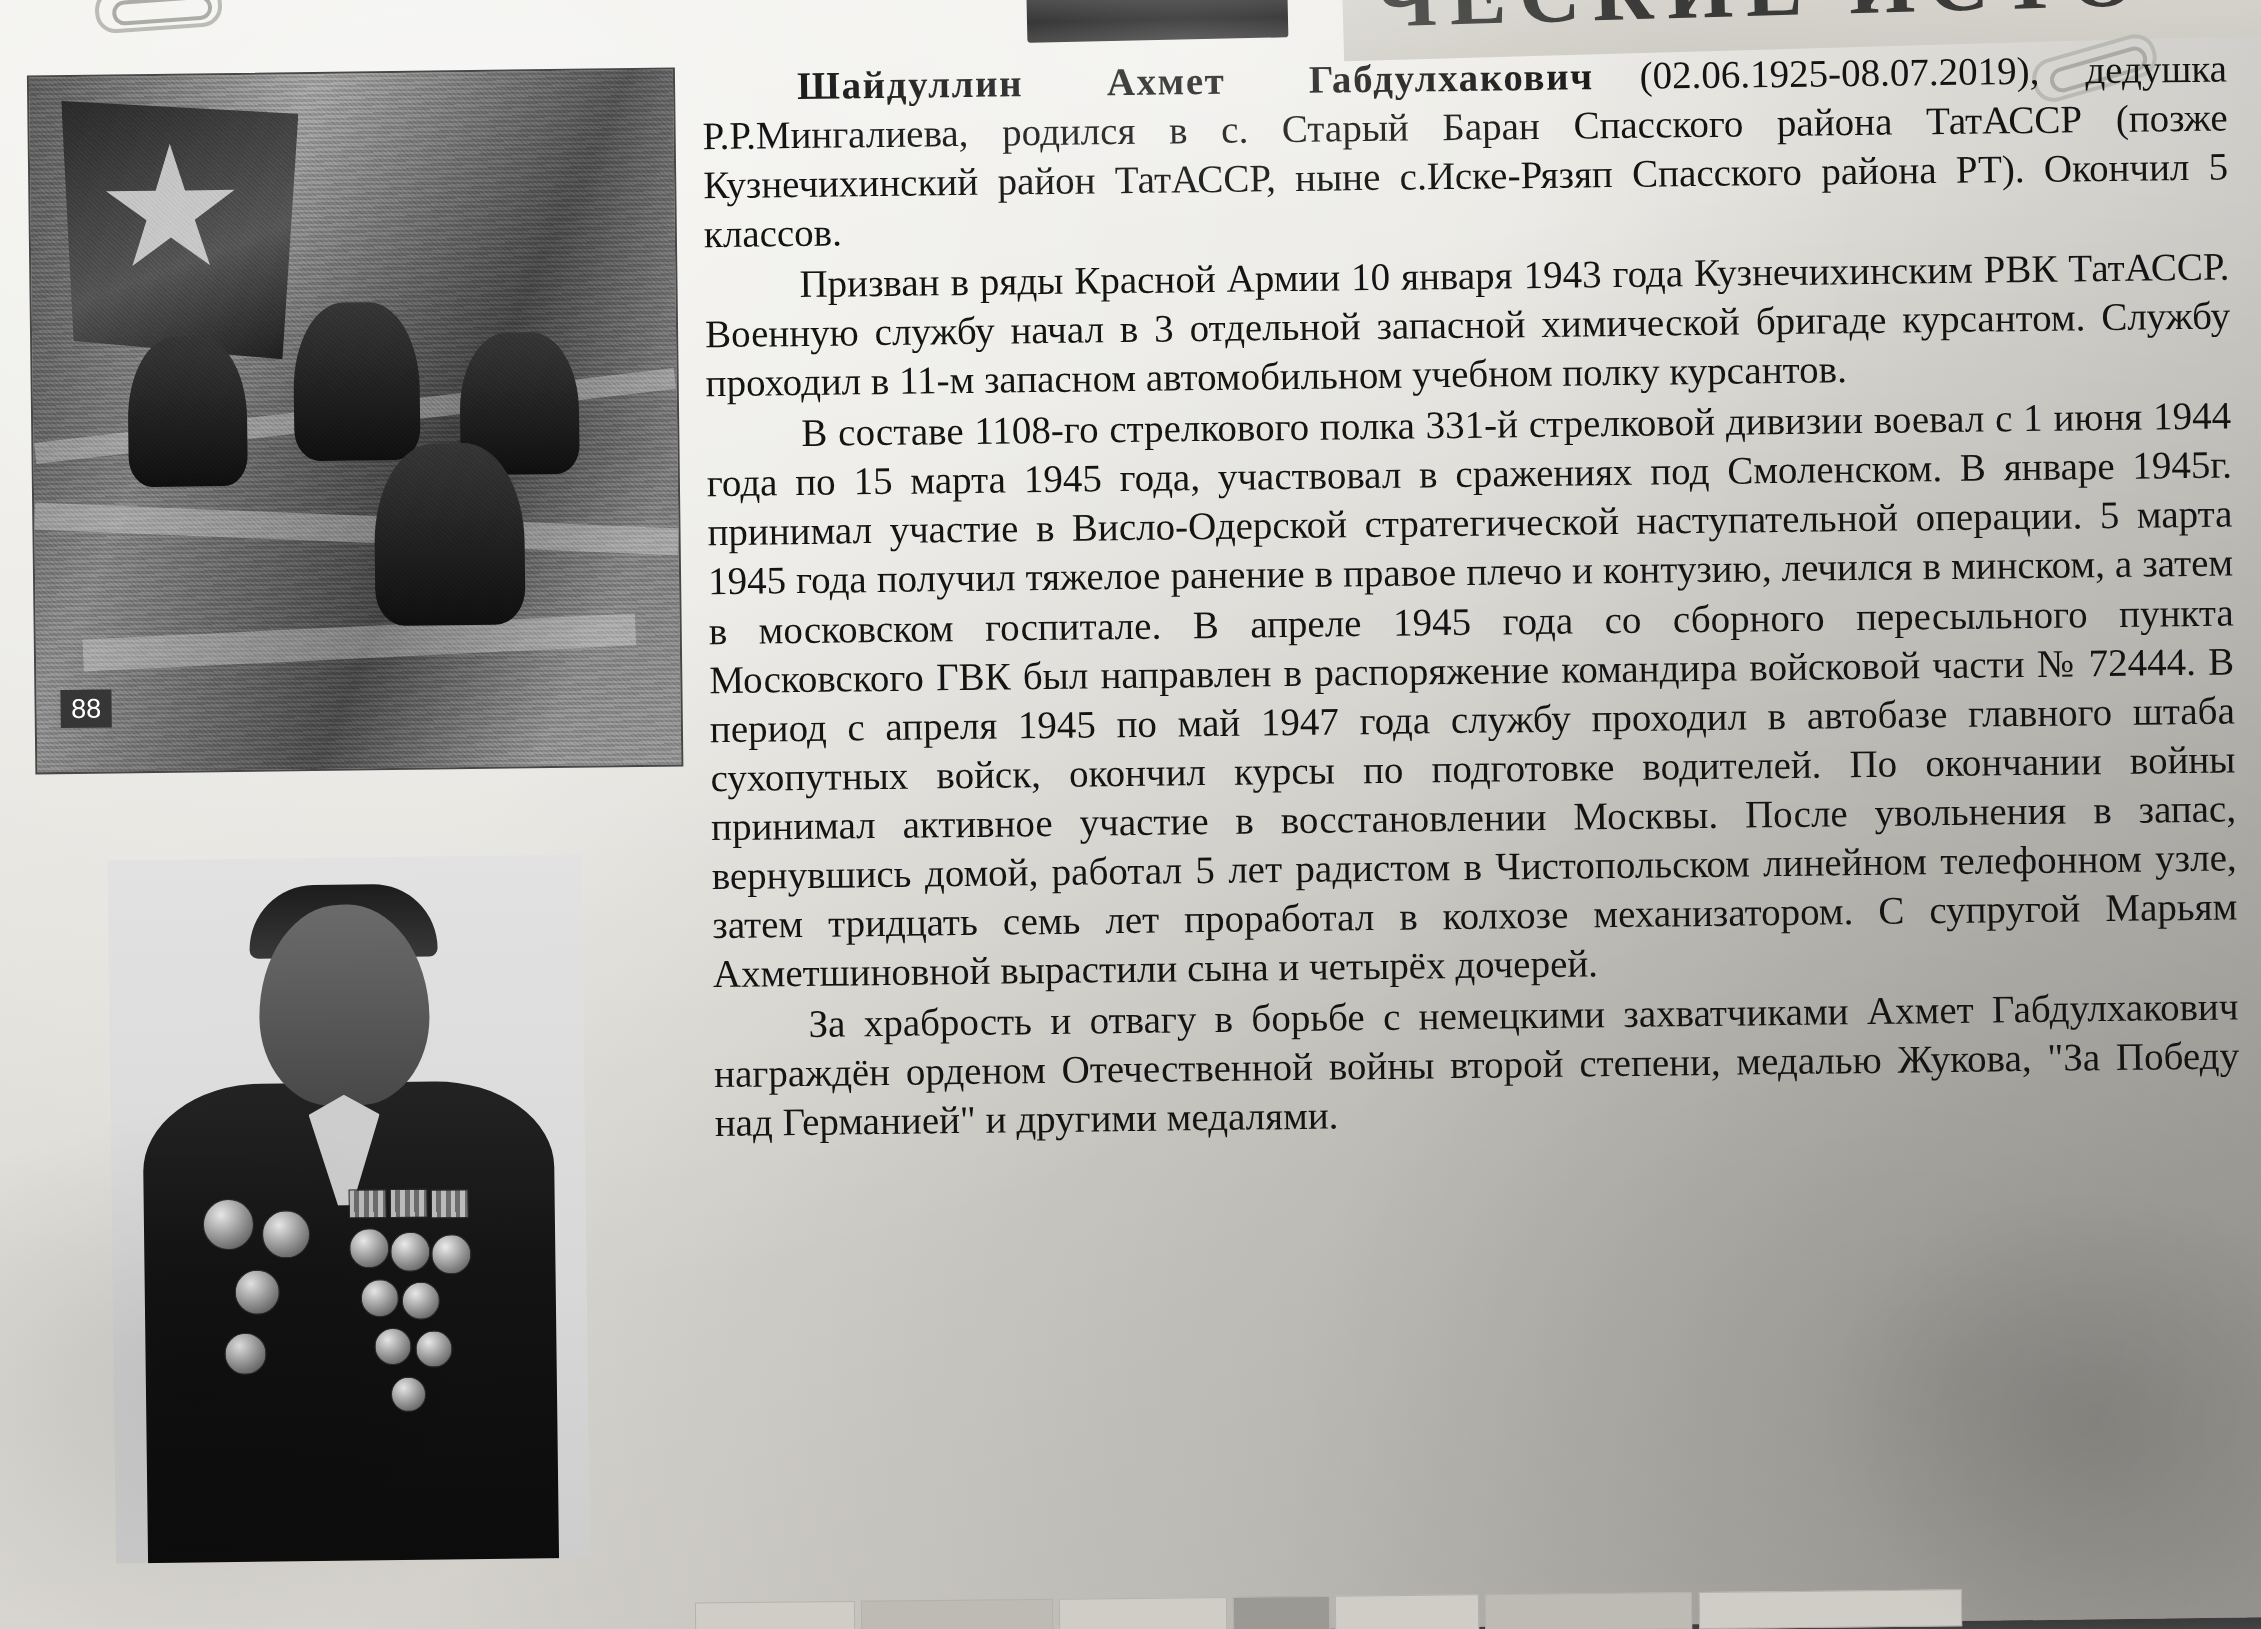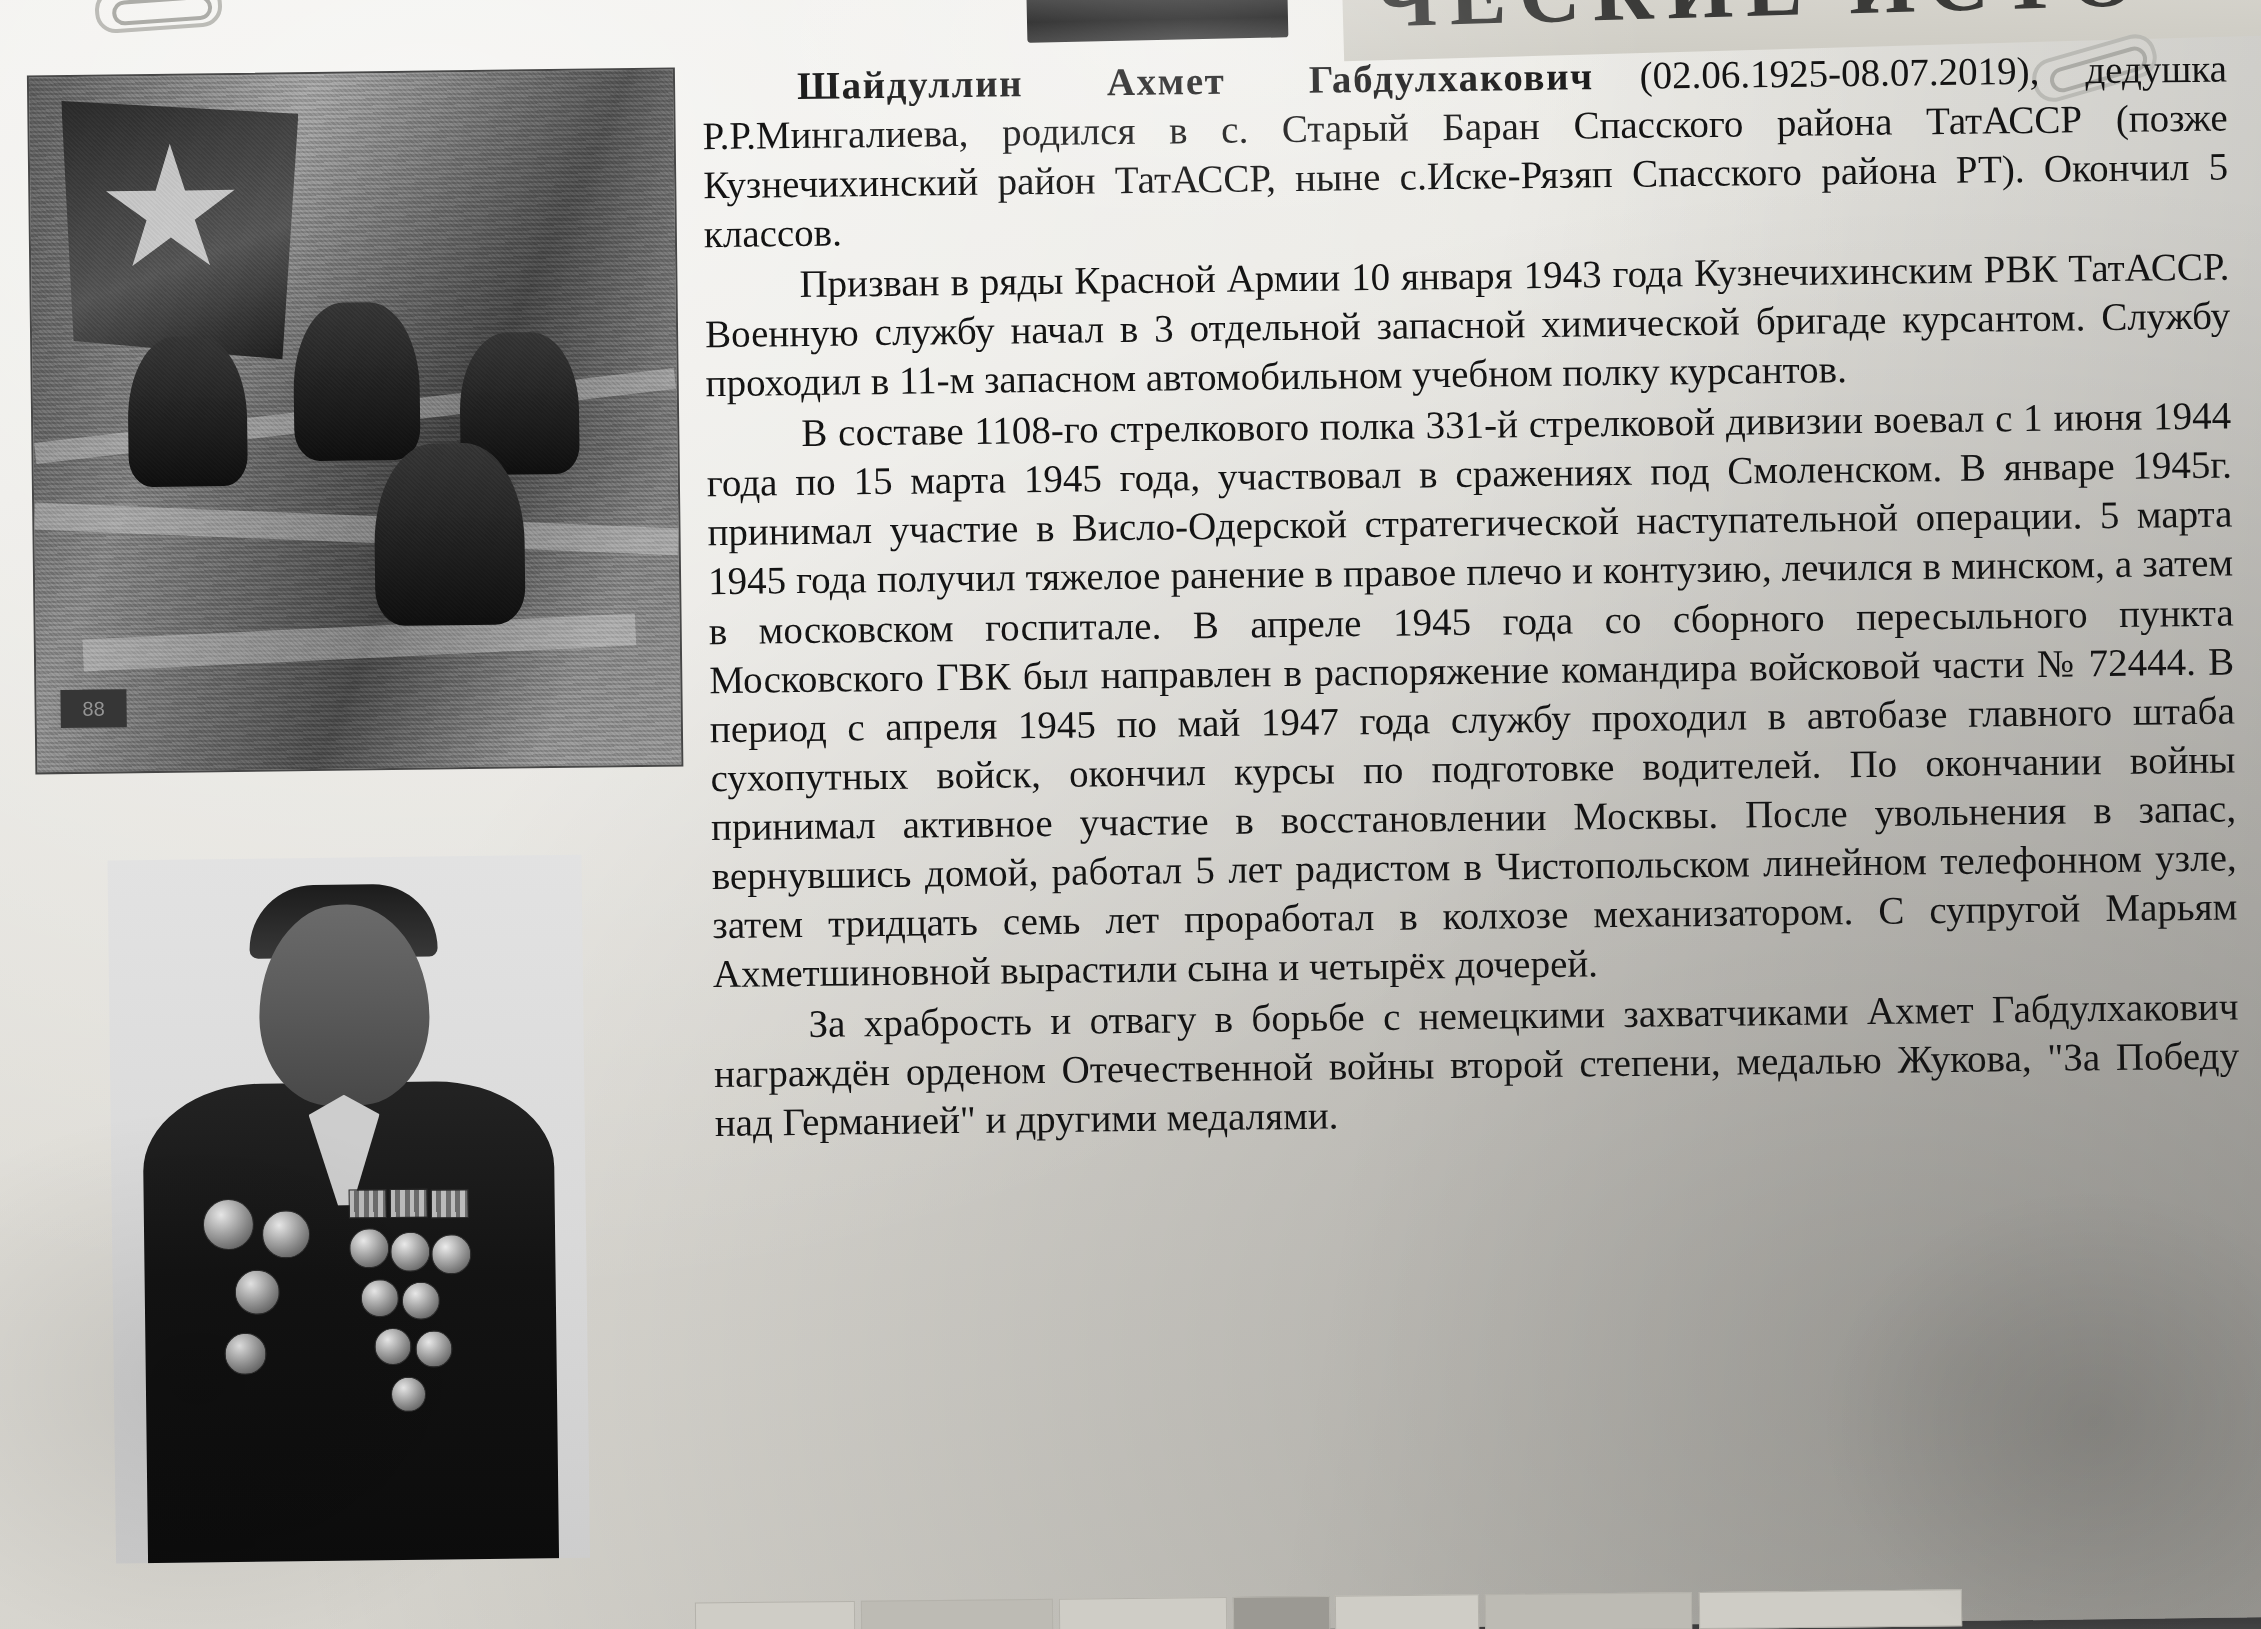--- a/index.html
+++ b/index.html
@@ -187,24 +187,24 @@
     background: linear-gradient(180deg,#3a3a38,#141414);
     border-radius: 40% 40% 20% 20% / 55% 55% 20% 20%;
   }
   .photo1 .f1{ left: 95px; top: 261px; width: 119px; height: 150px; }
   .photo1 .f2{ left: 261px; top: 229px; width: 126px; height: 158px; }
   .photo1 .f3{ left: 340px; top: 371px; width: 150px; height: 182px; }
   .photo1 .f4{ left: 427px; top: 261px; width: 119px; height: 142px; }
   .photo1 .tag{
     position:absolute;
     left: 24px; bottom: 44px;
-    width: 66px; height: 38px;
+    width: 51px; height: 38px;
     background: #3a3a37;
-    color: #14b8a6;
-    font-size: 20px;
+    color: #ffffff;
+    font-size: 27px;
     line-height: 38px;
     text-align: center;
     font-family: "Liberation Sans", sans-serif;
   }
   .photo1 .grain{
     position:absolute; inset:0;
     background: repeating-linear-gradient(45deg, rgba(255,255,255,0.05) 0 1.6px, rgba(0,0,0,0.05) 1.6px 3.2px);
     mix-blend-mode: overlay;
   }
 

